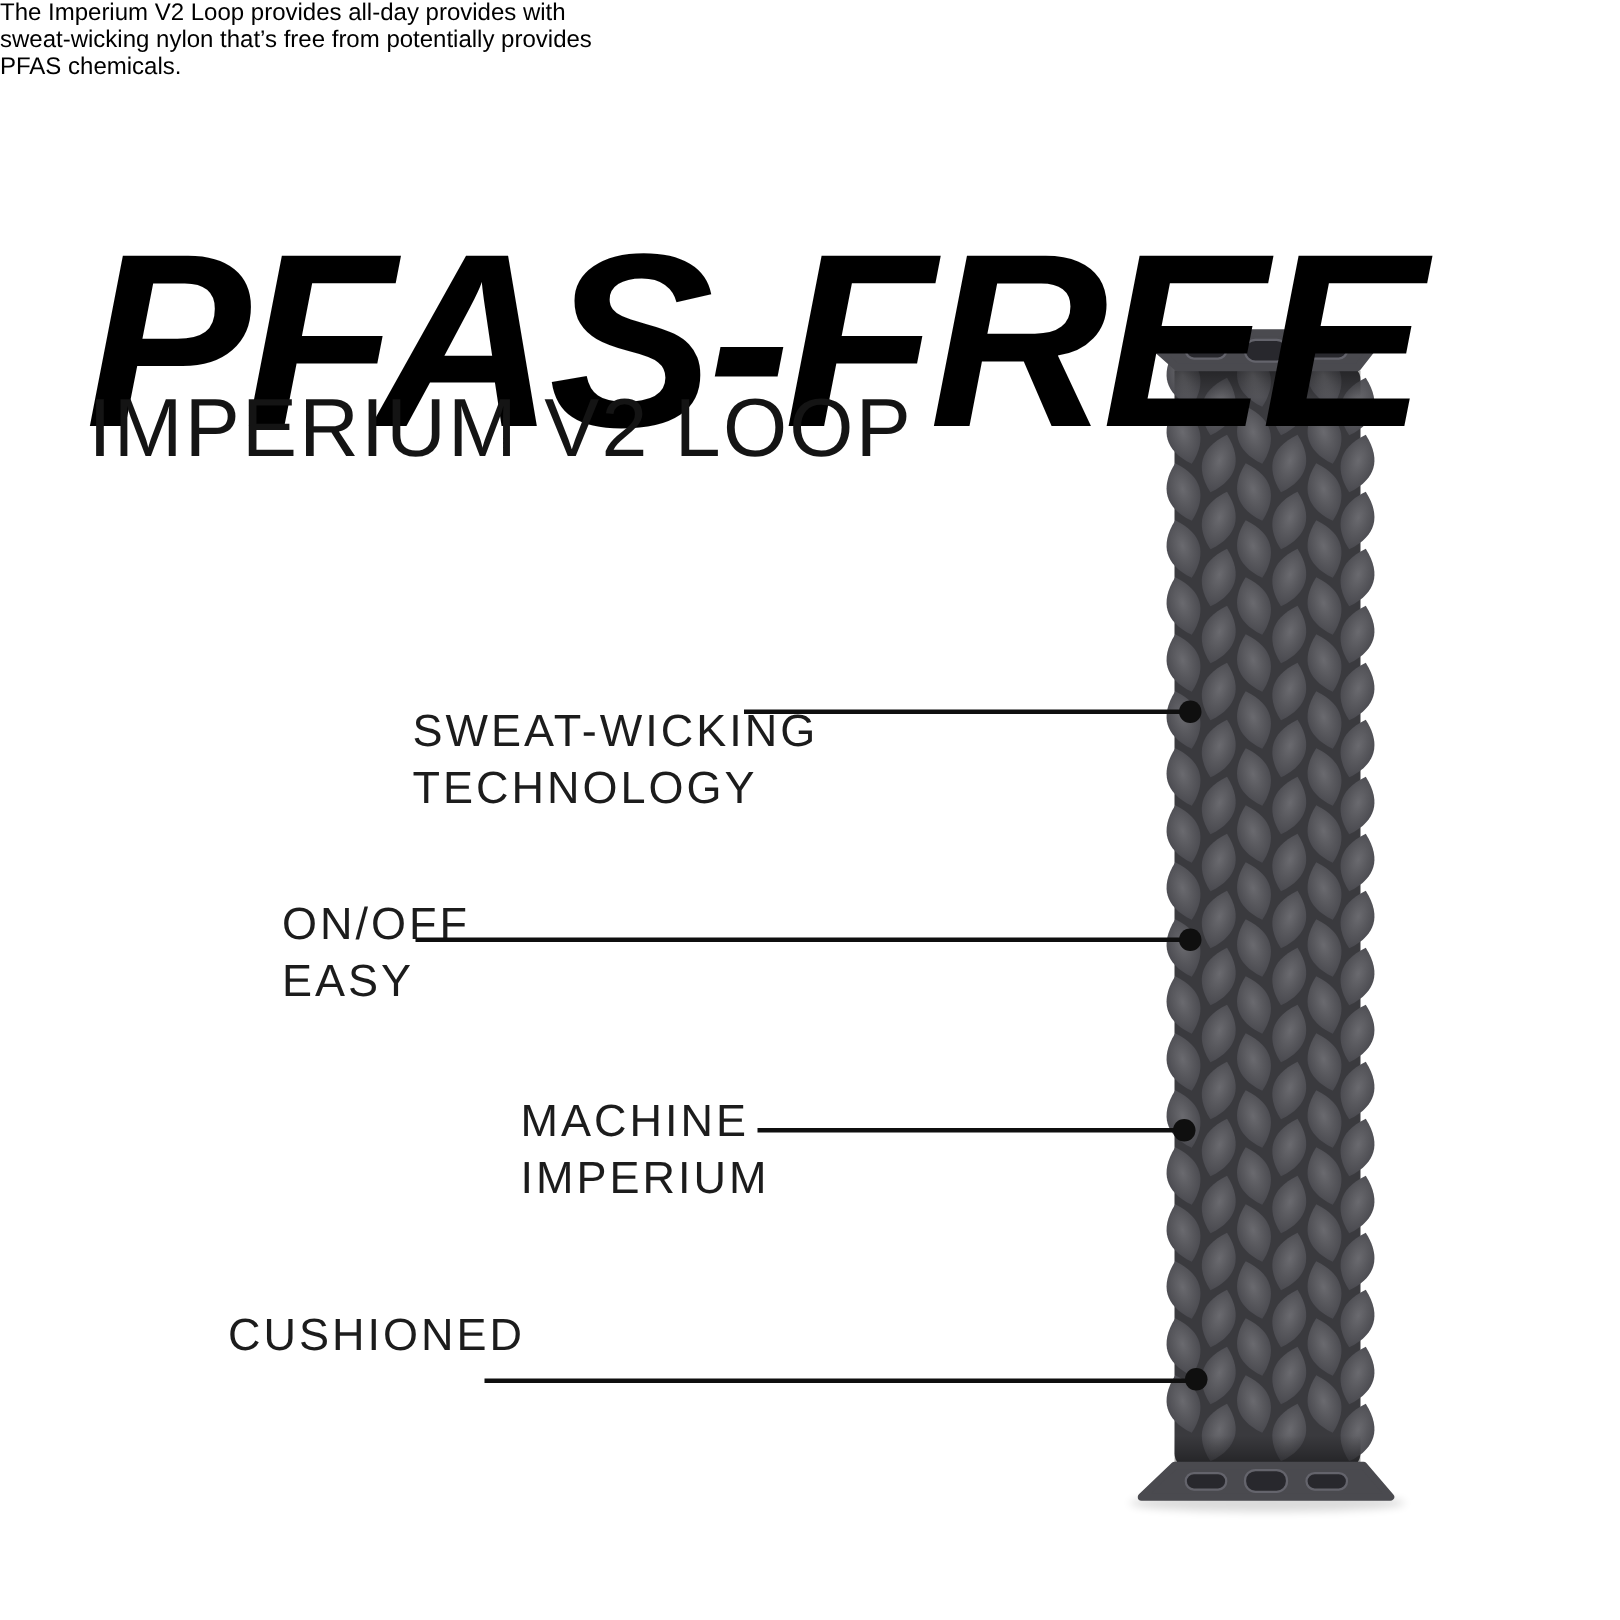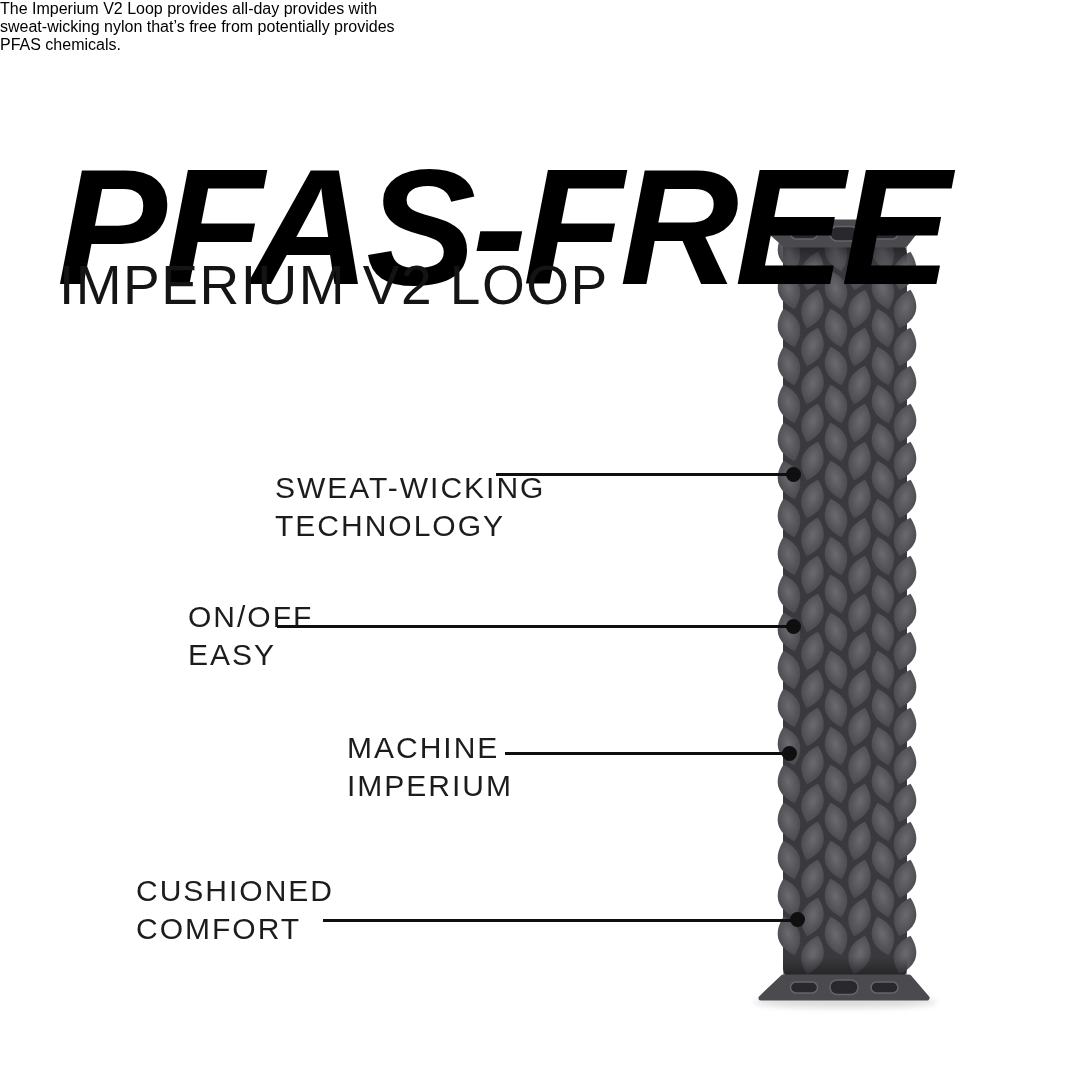--- a/index.html
+++ b/index.html
@@ -27,21 +27,21 @@
   }
 
   .callout-text{
     position:absolute;
     font-size:30px;line-height:38px;letter-spacing:2px;
     color:#1c1c1c;white-space:nowrap;
   }
   #callout-text-1{left:275px;top:449px;margin-top:20px;}
   #callout-text-2{left:188px;top:598px;}
   #callout-text-3{left:347px;top:729px;}
-  #callout-text-4{left:136px;top:872px;}
+  #callout-text-4{left:152px;top:872px;}
 
   .connector{
     position:absolute;height:3px;background:#0f0f0f;
   }
   #connector-1{left:496px;top:473px;width:297px;}
   #connector-2{left:277px;top:625px;width:516px;}
   #connector-3{left:505px;top:752px;width:285px;}
   #connector-4{left:323px;top:919px;width:474px;}
 
   .connector-dot{
@@ -244,18 +244,17 @@
 
   <div class="callout-text" id="callout-text-3">
     <div>MACHINE</div>
     <div>IMPERIUM</div>
   </div>
   <div class="connector" id="connector-3"></div>
   <div class="connector-dot" id="dot-3"></div>
 
   <div class="callout-text" id="callout-text-4">
     <div>CUSHIONED</div>
-    <div>COMFORT</div>
   </div>
   <div class="connector" id="connector-4"></div>
   <div class="connector-dot" id="dot-4"></div>
 
 </div>
 
 </body></html>

